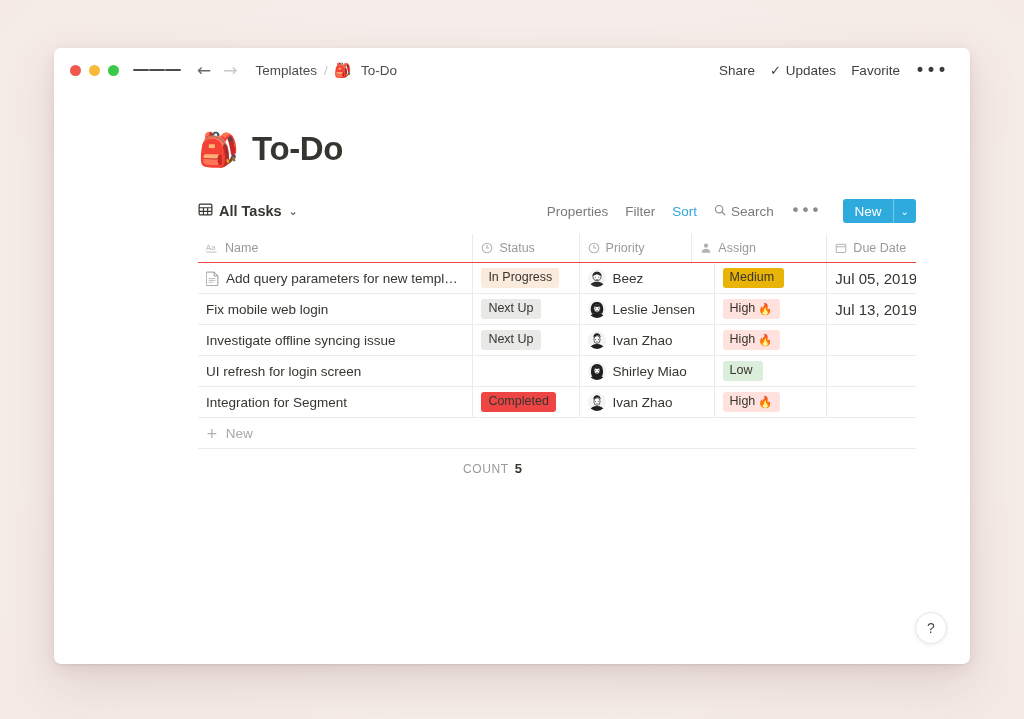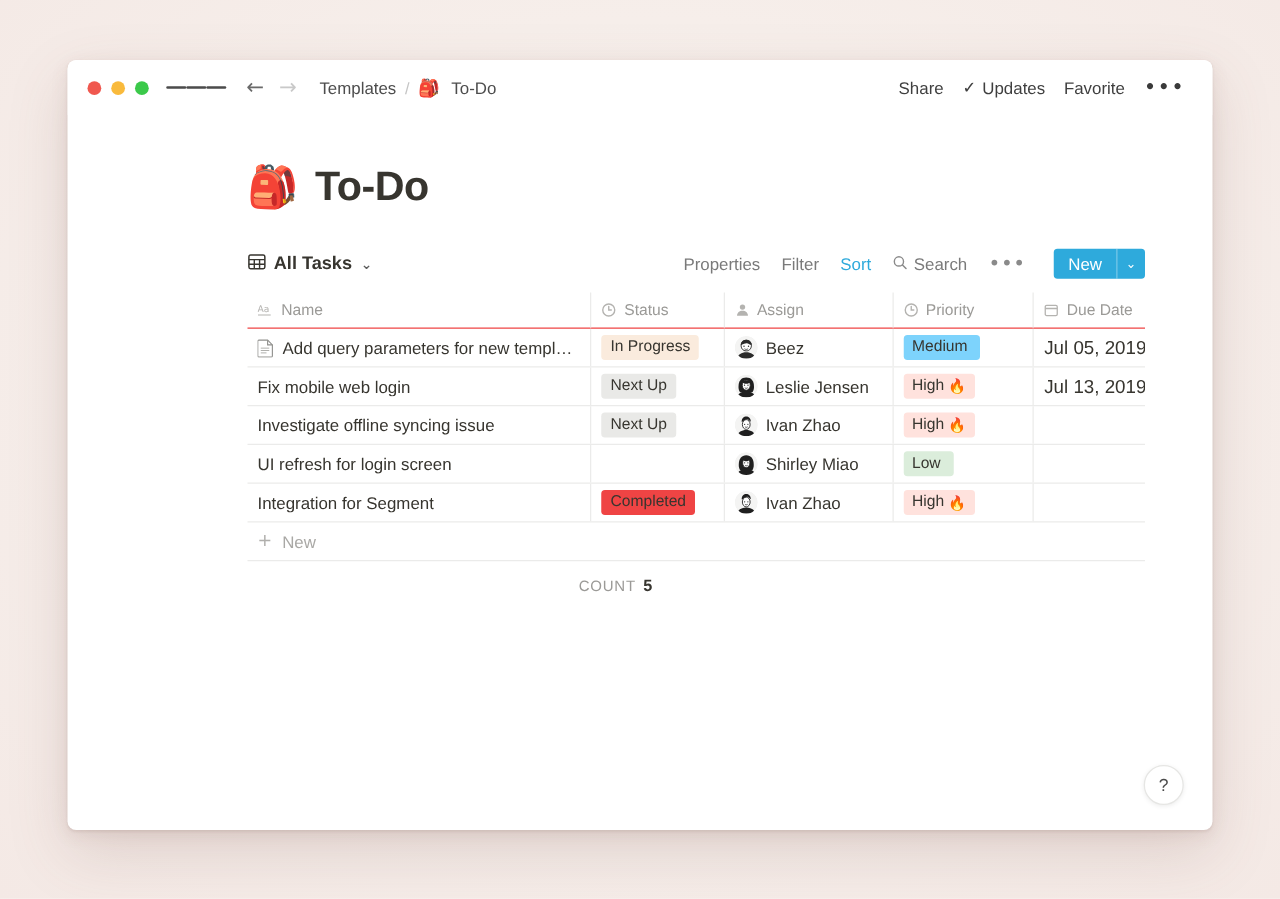--- a/index.html
+++ b/index.html
@@ -282,21 +282,21 @@
     gap: 3px;
     font-size: 12.5px;
     padding: 2px 7px;
     border-radius: 3px;
     line-height: 1.25;
     color: #37352f;
   }
   .badge-inprogress { background: #faebdd; }
   .badge-nextup     { background: #e9e9e7; }
   .badge-completed  { background: #ef4444; }
-  .badge-medium     { background: #7dd3fc; }
+  .badge-medium     { background: #eab308; }
   .badge-high       { background: #ffe2dd; }
   .badge-low        { background: #dbeddb; }
   .badge-emoji { font-family: "DejaVu Sans", sans-serif; font-size: 11.5px; }
 
   
   .avatar {
     width: 18px;
     height: 18px;
     border-radius: 50%;
     margin-right: 7px;
@@ -468,37 +468,37 @@
           </div>
           <div class="tcell c-status divider">
             <span class="head-icon">
               <svg width="12" height="12" viewBox="0 0 14 14" fill="none">
                 <circle cx="7" cy="7" r="5.6" stroke="#b4b3b0" stroke-width="1.3"></circle>
                 <path d="M7 3.6 L7 7 L9.4 7" stroke="#b4b3b0" stroke-width="1.3" stroke-linecap="round" fill="none"></path>
               </svg>
             </span>
             <span>Status</span>
           </div>
+          <div class="tcell c-priority divider">
+            <span class="head-icon">
+              <svg width="12" height="12" viewBox="0 0 14 14" fill="none">
+                <circle cx="7" cy="7" r="5.6" stroke="#b4b3b0" stroke-width="1.3"></circle>
+                <path d="M7 3.6 L7 7 L9.4 7" stroke="#b4b3b0" stroke-width="1.3" stroke-linecap="round" fill="none"></path>
+              </svg>
+            </span>
+            <span>Priority</span>
+          </div>
           <div class="tcell c-assign divider">
             <span class="head-icon">
               <svg width="12" height="12" viewBox="0 0 14 14" fill="none">
                 <circle cx="7" cy="4.3" r="2.5" fill="#b4b3b0"></circle>
                 <path d="M1.9 12.4c0-2.8 2.3-4.6 5.1-4.6s5.1 1.8 5.1 4.6" fill="#b4b3b0"></path>
               </svg>
             </span>
             <span>Assign</span>
-          </div>
-          <div class="tcell c-priority divider">
-            <span class="head-icon">
-              <svg width="12" height="12" viewBox="0 0 14 14" fill="none">
-                <circle cx="7" cy="7" r="5.6" stroke="#b4b3b0" stroke-width="1.3"></circle>
-                <path d="M7 3.6 L7 7 L9.4 7" stroke="#b4b3b0" stroke-width="1.3" stroke-linecap="round" fill="none"></path>
-              </svg>
-            </span>
-            <span>Priority</span>
           </div>
           <div class="tcell c-due">
             <span class="head-icon">
               <svg width="12" height="12" viewBox="0 0 14 14" fill="none">
                 <rect x="1.4" y="2.6" width="11.2" height="9.6" rx="1.3" stroke="#b4b3b0" stroke-width="1.2"></rect>
                 <line x1="1.4" y1="5.6" x2="12.6" y2="5.6" stroke="#b4b3b0" stroke-width="1.2"></line>
               </svg>
             </span>
             <span>Due Date</span>
           </div>

